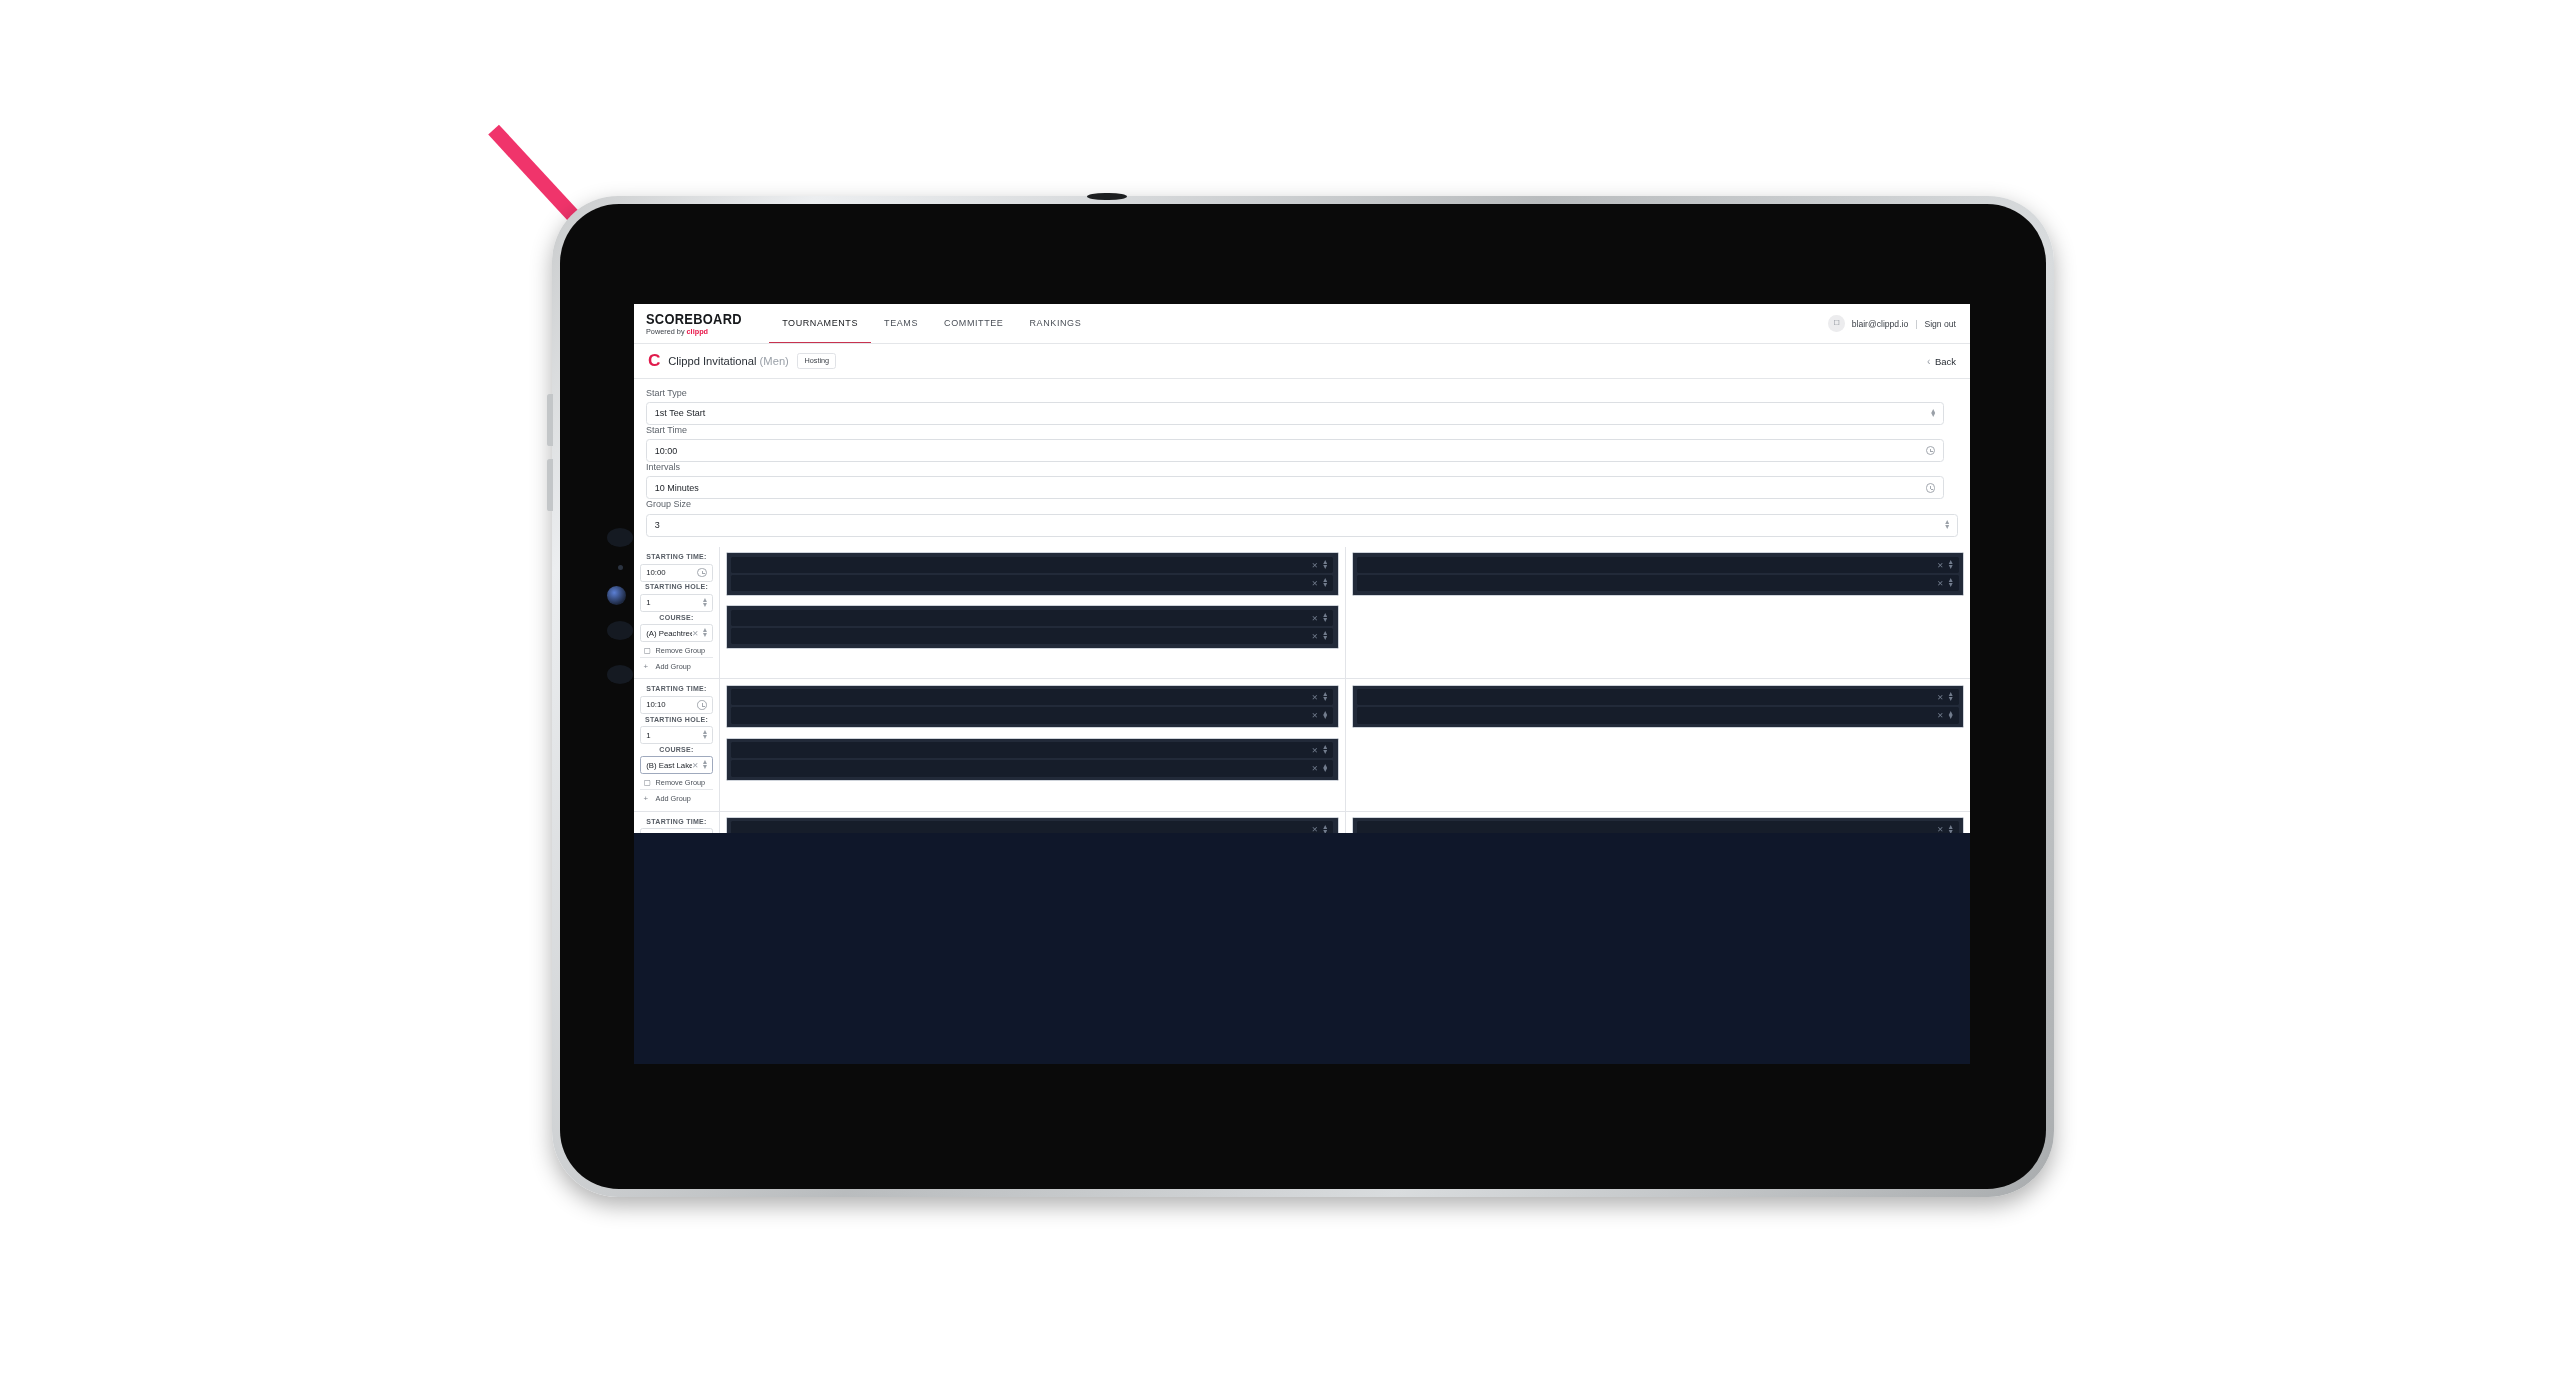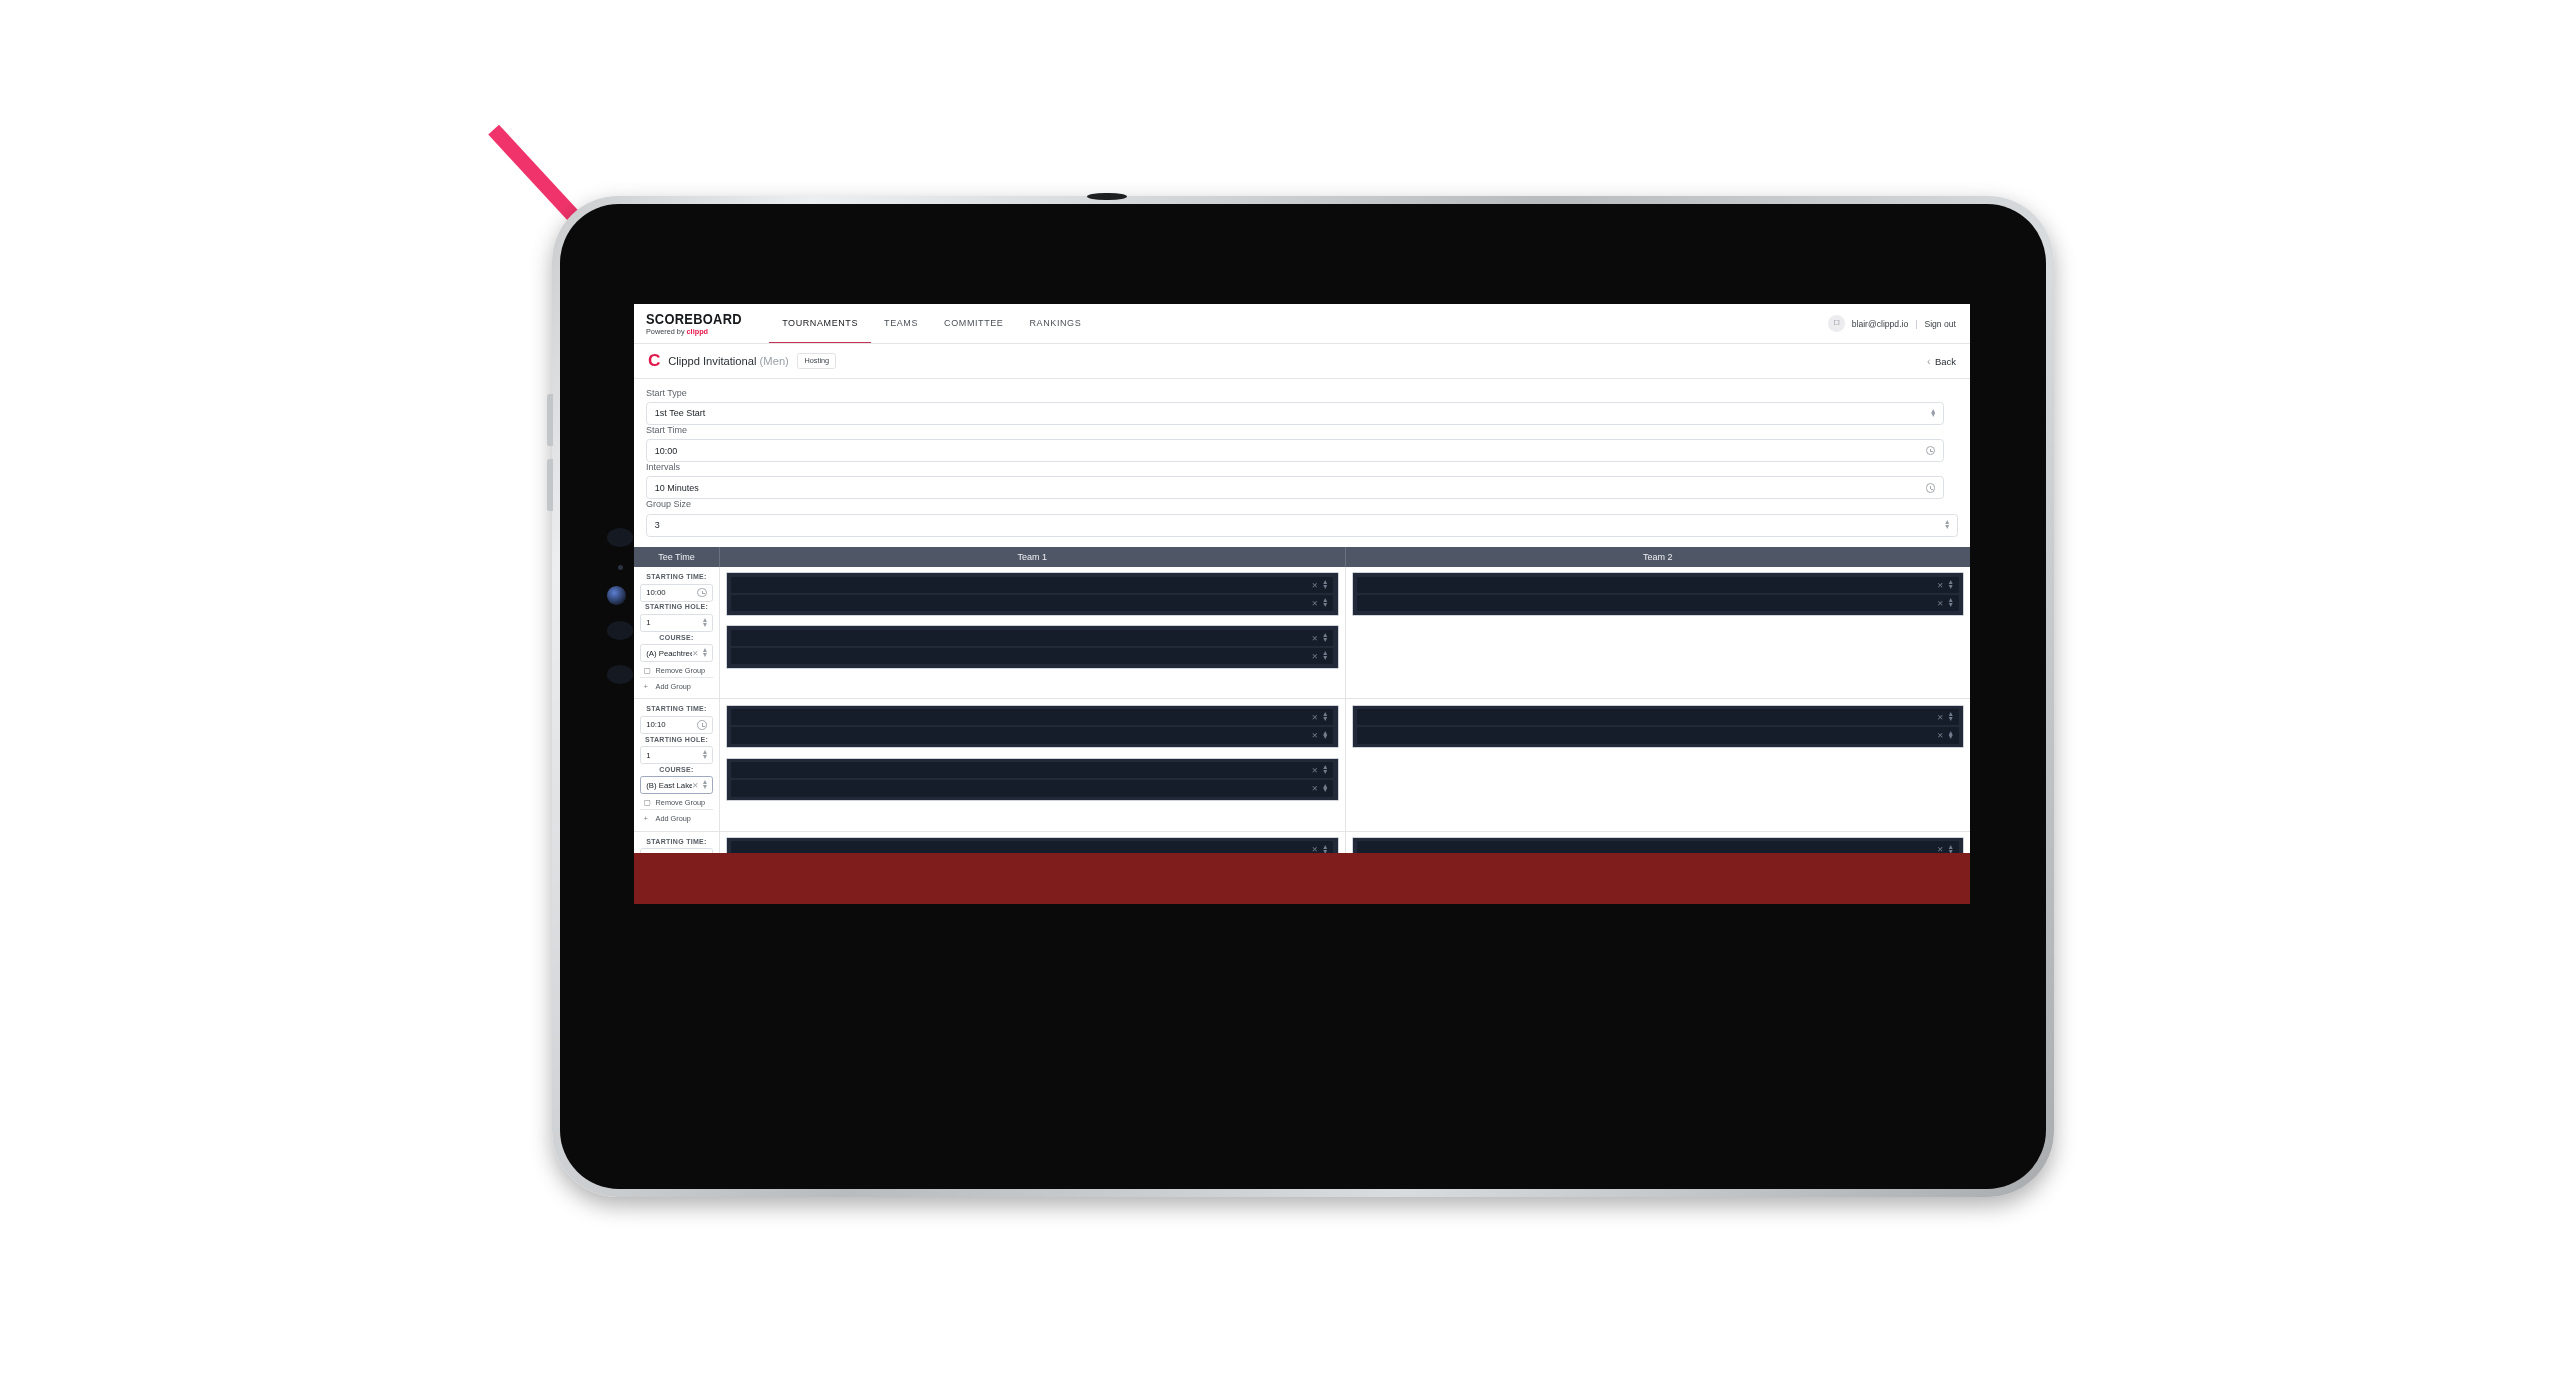--- a/index.html
+++ b/index.html
@@ -29,22 +29,22 @@
     background: linear-gradient(125deg,#c9cbcc 0%,#eceef0 12%,#b9bcbe 45%,#d9dcde 70%,#a9acae 100%);
     border-radius: 66px;
     box-shadow: 0 8.6px 22.4px rgba(0,0,0,0.30);
   }
   .tablet-bezel {
     position: absolute; left: 7.8px; top: 7.8px; right: 7.8px; bottom: 7.8px;
     background: #0a0a0a; border-radius: 59px;
   }
   .tablet-screen {
     position: absolute; left: 634px; top: 304px;
-    width: 1336px; height: 600px;
-    background: #7f1d1d; overflow: hidden;
+    width: 1336px; height: 760px;
+    background: #0f172a; overflow: hidden;
   }
   .side-btn {
     position: absolute; left: -5.2px; background: #c3c6c8;
     border-radius: 2.6px 0 0 2.6px; width: 6px;
   }
   .lens { position: absolute; background: #151a22; border-radius: 50%; }
   .lens.dot { background:#2b3340; }
   .lens.blue { background: radial-gradient(circle at 38% 35%, #5b7fd4, #1d2840 70%); }
   .cam-top { position:absolute; top:-3.5px; background:#1d1f21; border-radius:50%; }
 
@@ -283,25 +283,20 @@
           <span class="field-icon">
               <span class="stepper">
                 <span>▴</span>
                 <span>▾</span>
               </span>
             </span>
         </div>
       </div>
     </div>
 
-    <div class="tbl-head">
-      <div class="th tee">Tee Time</div>
-      <div class="th t1">Team 1</div>
-      <div class="th t2">Team 2</div>
-    </div>
 
     <div class="tbl-body" id="tee-rows">
         <div class="trow">
           <div class="td-tee">
             <div class="mini-label">STARTING TIME:</div>
             <div class="mini-box">
               <span class="mini-val">10:00</span>
               <span class="mini-right">
                 <span class="clock-ic"></span>
               </span>

